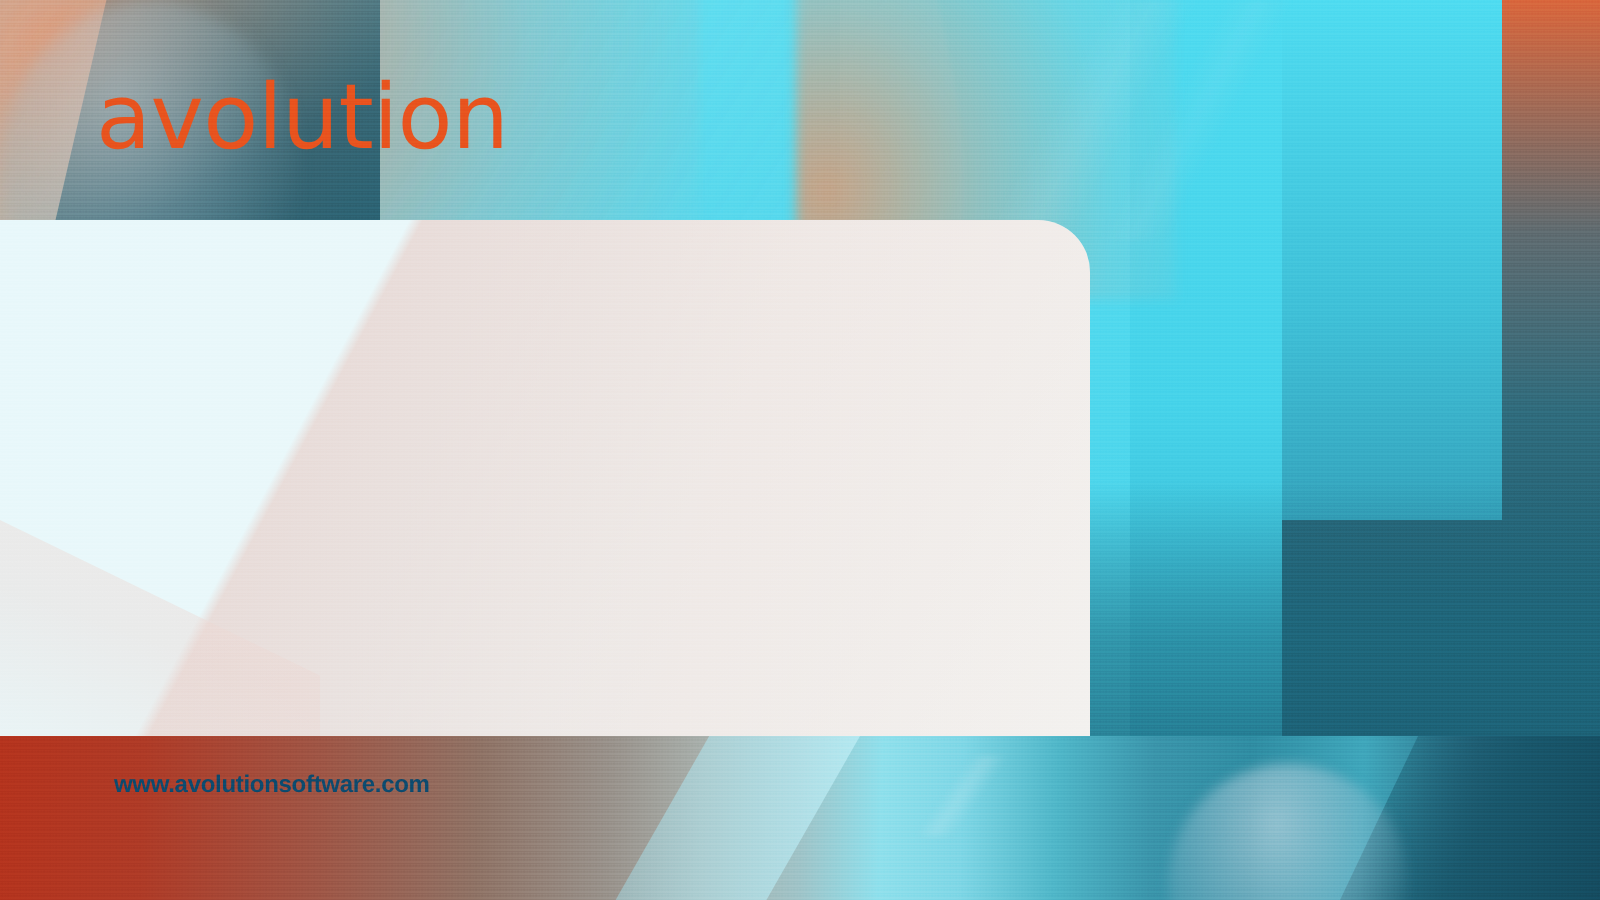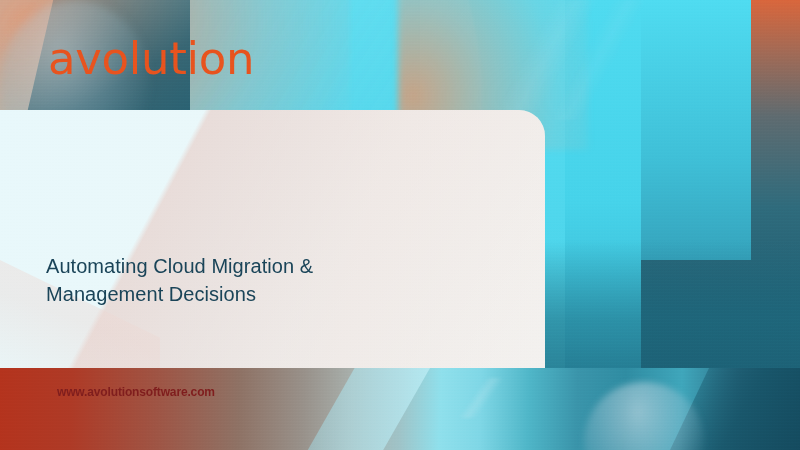--- a/index.html
+++ b/index.html
@@ -322,21 +322,21 @@
 
   .footer-url {
     position: absolute;
     left: 57px;
     top: 386px;
     margin: 0;
     font-size: 12px;
     line-height: 1;
     font-weight: 700;
     letter-spacing: -0.15px;
-    color: #7f1d1d;
+    color: #0c4a6e;
     white-space: nowrap;
   }
 </style>
 </head>
 <body>
 
 <div class="slide">
 
   <div class="bg-layer bg-base"></div>
   <div class="bg-layer bg-col-mid"></div>
@@ -351,24 +351,20 @@
   <div class="bg-layer bg-streaks"></div>
 
   <div class="panel">
     <div class="panel-tint"></div>
     <div class="panel-tint2"></div>
   </div>
 
   <div class="logo">avolution</div>
 
 
-  <h2 class="subtitle">
-    <span class="ln">Automating Cloud Migration &amp;</span>
-    <span class="ln">Management Decisions</span>
-  </h2>
 
   <div class="footer-band">
     <div class="footer-band-shapes">
       <div class="fb-diag"></div>
       <div class="fb-faint-mark"></div>
       <div class="fb-dark-wedge"></div>
       <div class="fb-light-curve"></div>
     </div>
   </div>
 

